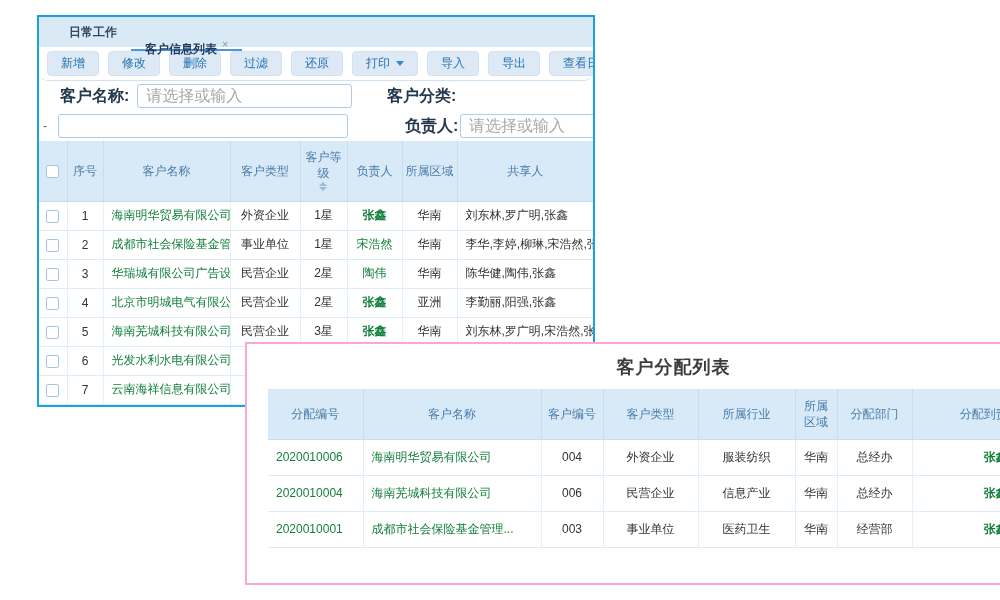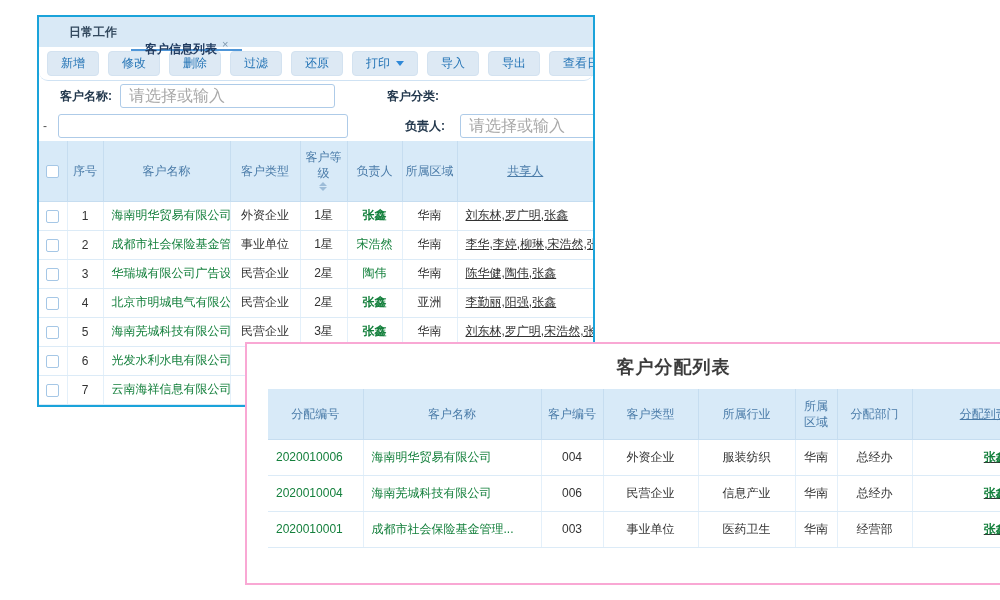--- a/index.html
+++ b/index.html
@@ -20,42 +20,42 @@
   .toolbar { height:34px; background:#fff; border-bottom:1px solid #cfe2f3;
     display:flex; align-items:center; gap:9px; padding:0 8px;border-radius:9px; }
   .btn { background:#dde9f4; color:#2273b5; border:1px solid #d3e2f0; border-radius:4px;
     font-size:12px; height:25px; padding:0 13px; display:inline-flex; align-items:center; gap:6px;
     cursor:pointer; white-space:nowrap; }
   .caret-down { width:0; height:0; border-left:4px solid transparent; border-right:4px solid transparent;
     border-top:5px solid #2f89d8; display:inline-block; }
 
   .filters { height:60px; }
   .f-row { height:30px; display:flex; align-items:center; position:relative; }
-  .f-label { font-size:12px; font-weight:bold; color:#23384d; white-space:nowrap; }
+  .f-label { font-size:16px; font-weight:bold; color:#23384d; white-space:nowrap; }
   .inp { height:24px; border:1px solid #aecbe8; border-radius:3px; background:#fff;
     font-size:16px; color:#333; padding:0 24px 0 8px; outline:none;
     font-family:"Liberation Sans","DejaVu Sans",sans-serif; }
   .inp::placeholder { color:#a9a9a9; }
   .fake-select { height:24px; border:1px solid #aecbe8; border-radius:3px; background:#fff;
     font-size:12px; color:#333; padding:0 8px; display:flex; align-items:center; }
   .f1-label { margin-left:21px; }
   .f1-input { width:215px; margin-left:8px; }
   .f2-label { position:absolute; left:348px; }
   .f2-select { position:absolute; left:421px; width:150px; }
   .dash { font-size:12px; color:#555; margin-left:4px; }
   .date-input { width:290px; margin-left:11px; padding-right:26px; }
   .f3-label { position:absolute; left:366px; }
   .f3-input { position:absolute; left:421px; width:150px; }
 
   
   table.grid { border-collapse:collapse; table-layout:fixed; width:100%; }
   table.grid th { background:#d8eaf8; color:#4a7ba8; font-size:12px; font-weight:normal;
     text-align:center; border-right:1px solid #c6ddf0; border-bottom:1px solid #c6ddf0;
     line-height:1.35; padding:2px 3px; }
-  table.grid th:last-child, table.grid td:last-child { border-right:none;text-decoration:underline; }
+  table.grid th:last-child, table.grid td:last-child { border-right:none; }
   table.grid td { font-size:12px; color:#333; border-right:1px solid #e4f0fa;
     border-bottom:1px solid #dcebf7; padding:0 4px; text-align:center;
     white-space:nowrap; overflow:hidden; }
   .c-left { text-align:left !important; padding-left:8px !important; }
   .link { color:#15803d; cursor:pointer; }
   .bold { font-weight:bold; }
 
   .g1 thead tr { height:60px; }
   .g1 tbody tr { height:29px; }
 

